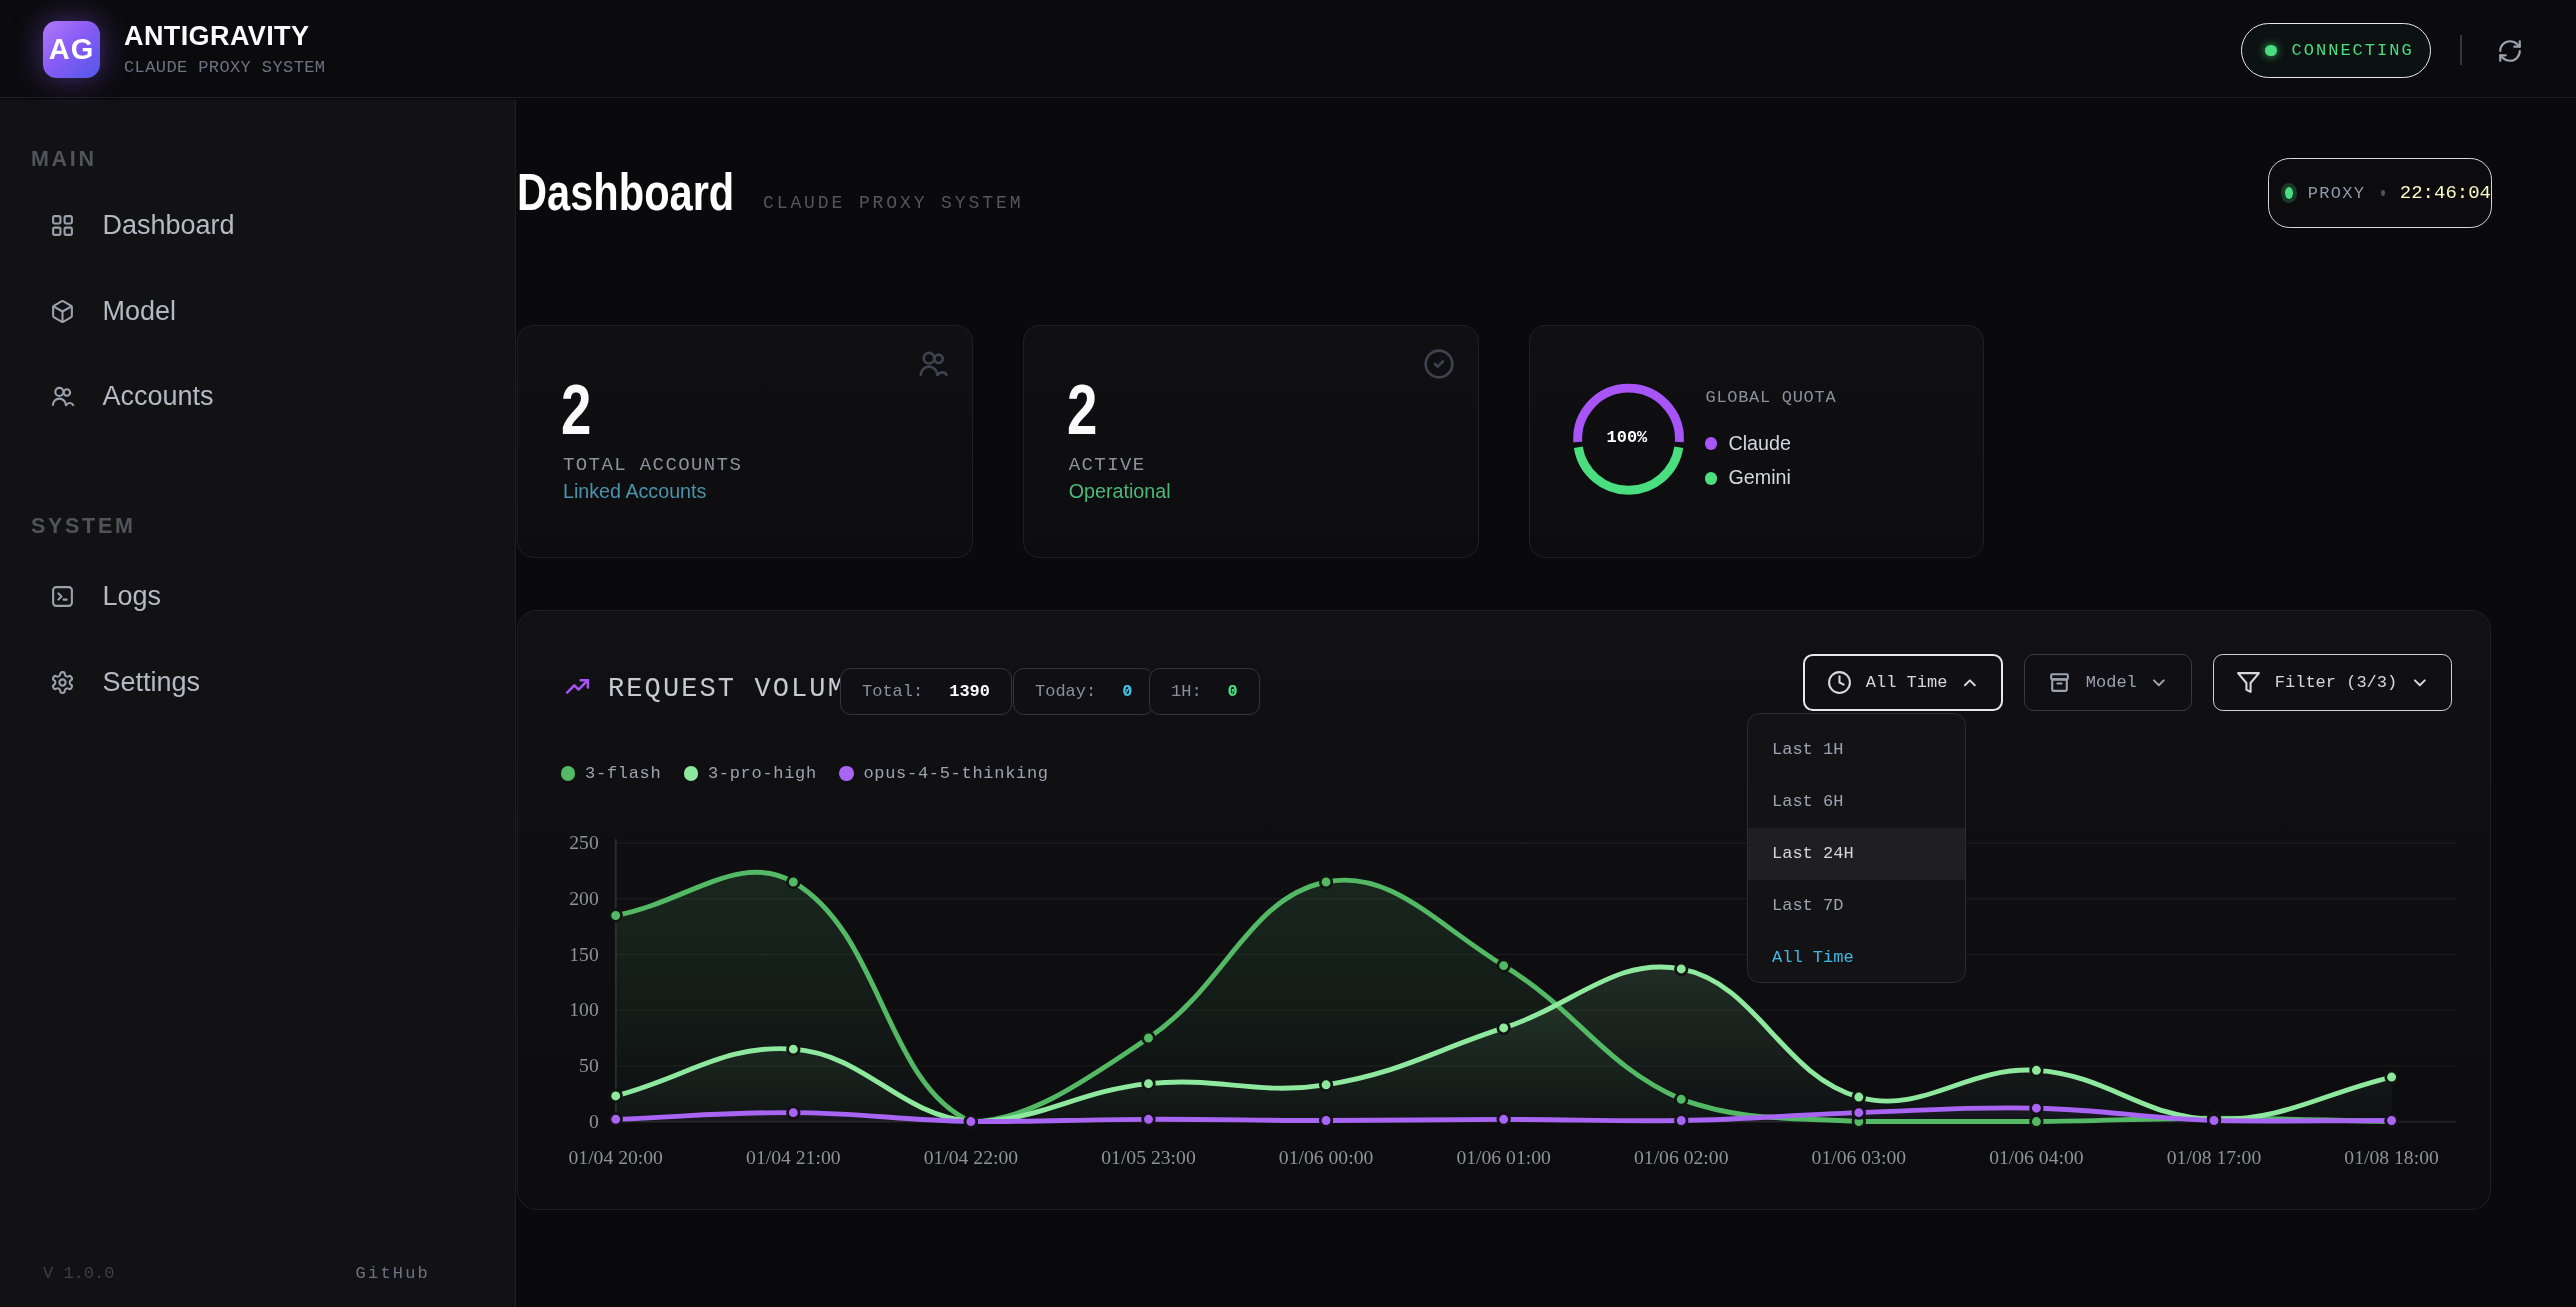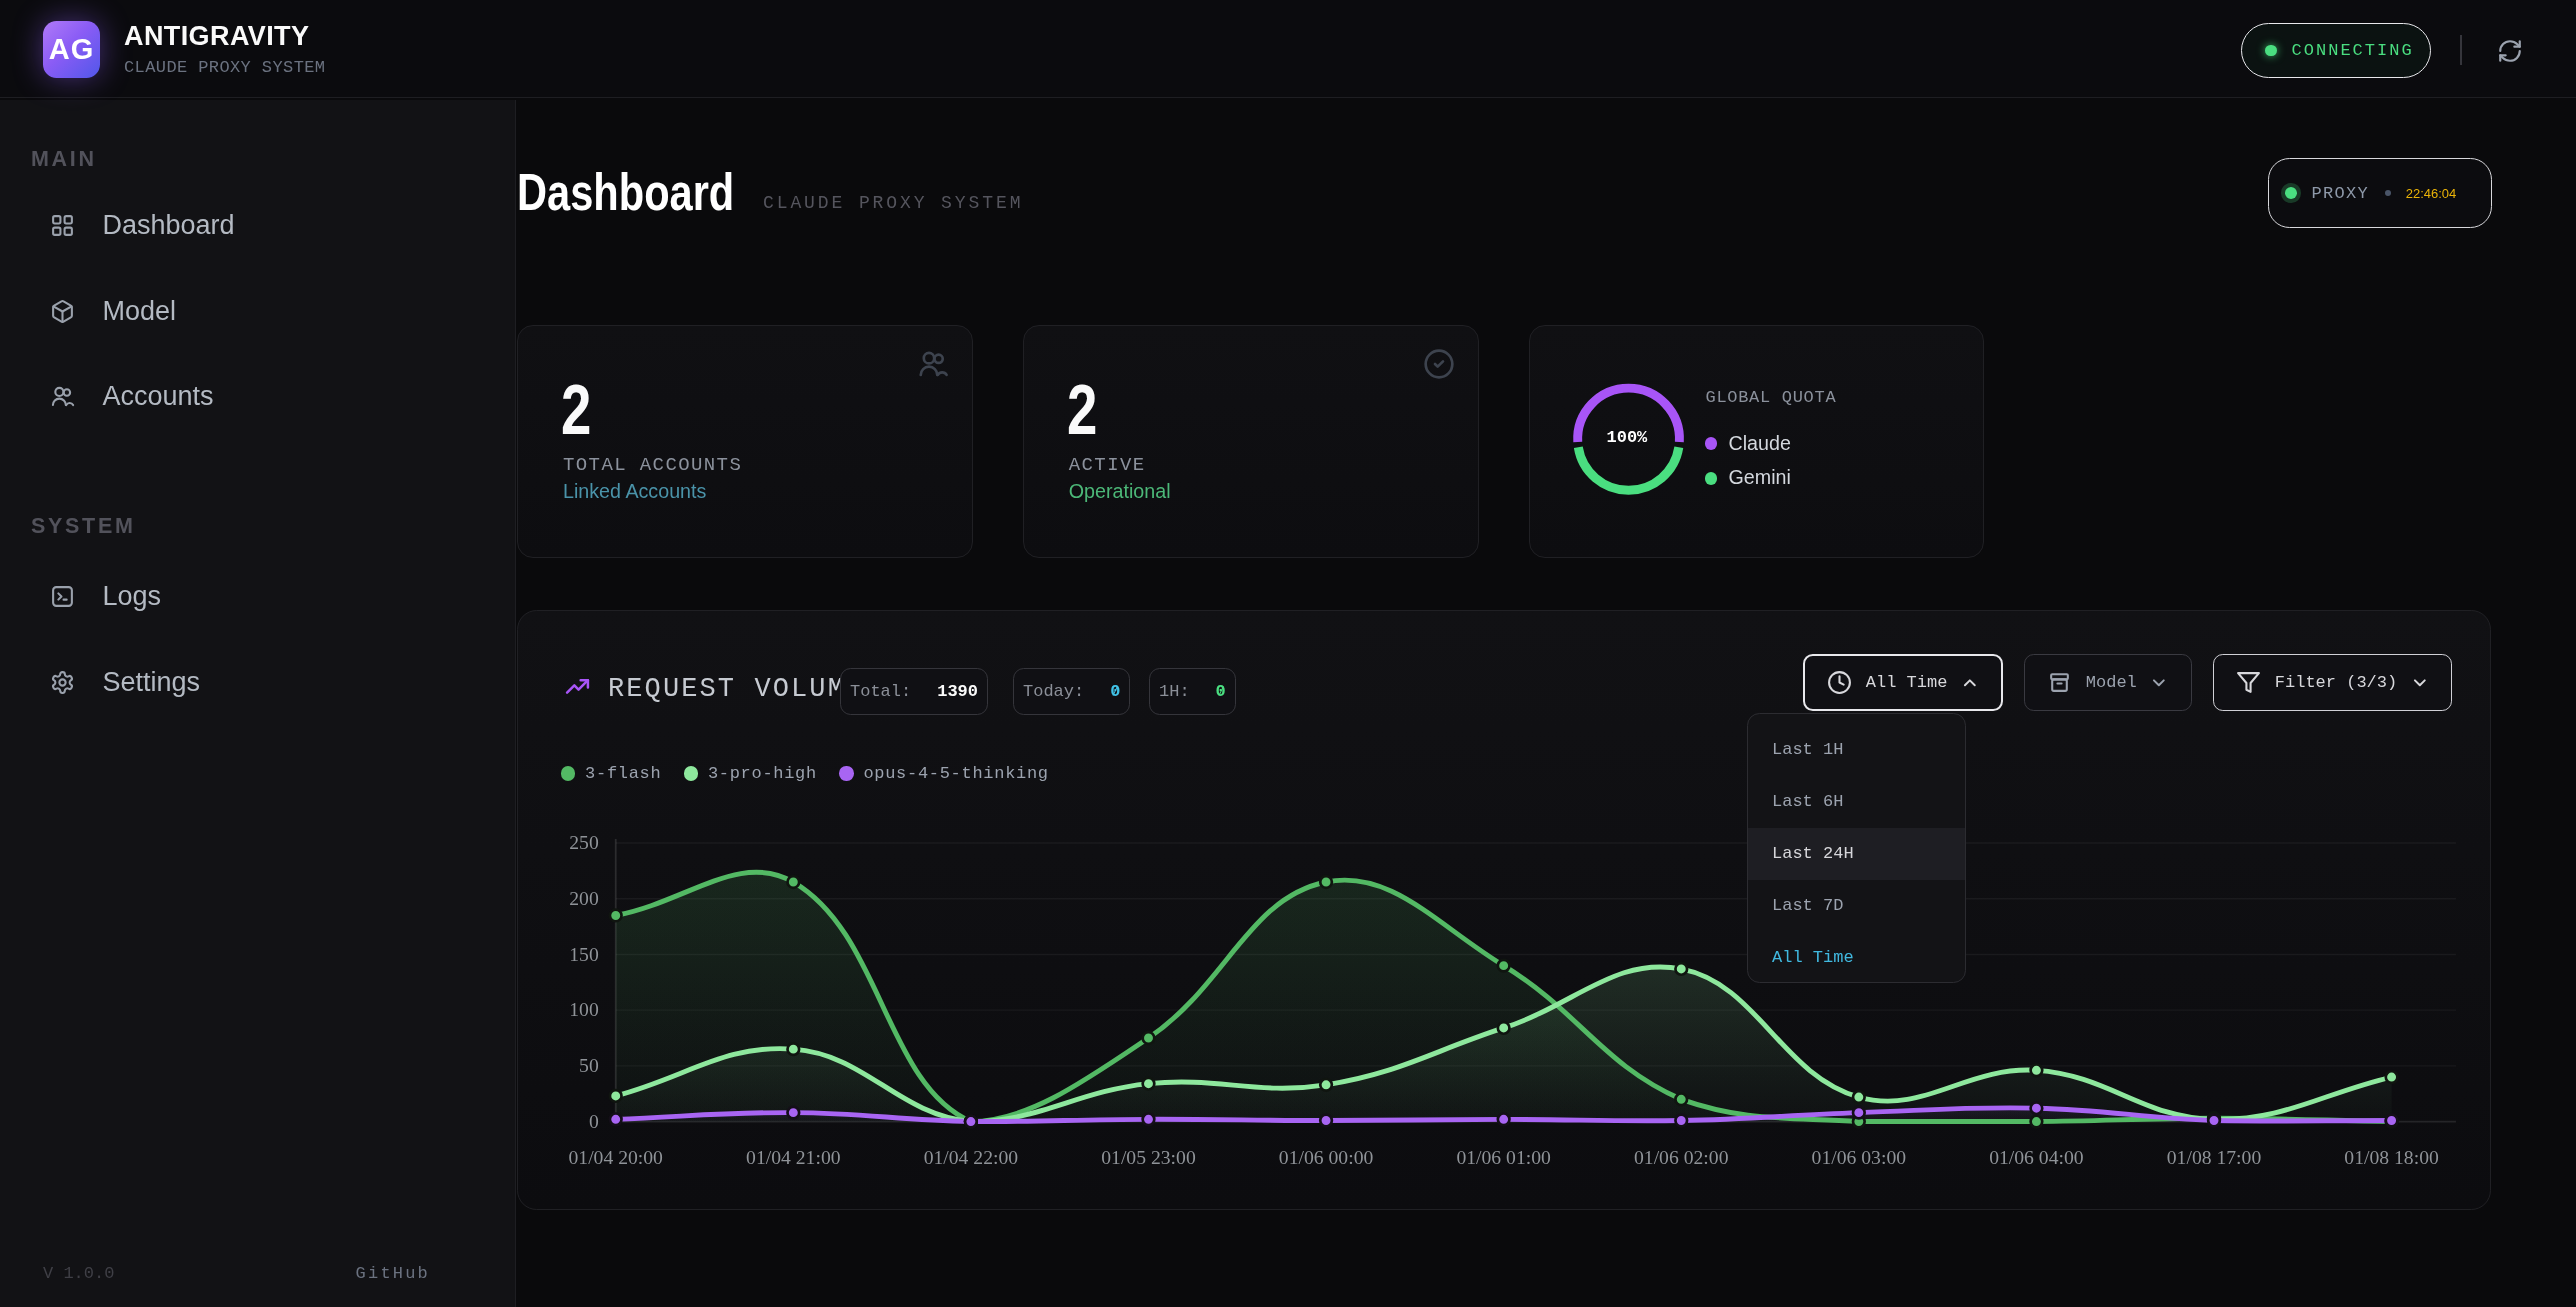--- a/index.html
+++ b/index.html
@@ -28,40 +28,40 @@
 .sfoot .v{color:#3f3f46}.sfoot .gh{color:#6b7280;letter-spacing:2.2px}
 
 main{position:absolute;left:459px;top:100px;width:2117px;height:1208px}
 .phead{position:relative;height:135px}
 .phead h1{position:absolute;left:58px;top:62px;font-size:52px;font-weight:bold;color:#fff;transform:scaleX(.8);transform-origin:left top;white-space:nowrap}
 .phead .psub{position:absolute;left:304px;top:93px;font-family:"Liberation Mono",monospace;font-size:18px;letter-spacing:2.9px;color:#55555e;white-space:nowrap}
 .livepill{position:absolute;left:1809px;top:58px;width:224px;height:70px;border:1.8px solid #d8d8dc;border-radius:21.5px;background:#0c0c0f;display:flex;align-items:center}
 .livepill .gd{width:11.6px;height:11.6px;border-radius:50%;background:#4ade80;margin-left:16px;outline:4.5px solid rgba(74,222,128,.22)}
 .livepill .lv{font-family:"Liberation Mono",monospace;font-size:17px;letter-spacing:1.3px;color:#8e99a9;margin-left:15px}
 .livepill .sd{width:6.3px;height:6.3px;border-radius:50%;background:#4a5568;margin-left:16px}
-.livepill .tm{font-family:Liberation Sans, sans-serif;font-size:13px;letter-spacing:0px;color:#eab308;margin-left:14.3px}
+.livepill .tm{font-family:Liberation Mono, monospace;font-size:19px;letter-spacing:0px;color:#fef9c3;margin-left:14.3px}
 
 .cards{position:absolute;left:58px;top:225px;width:1973px;display:grid;grid-template-columns:repeat(4,1fr);gap:50px}
 .card{position:relative;height:233px;background:linear-gradient(180deg,#101013,#0d0d10);border:1.8px solid #202024;border-radius:16px}
 .card .cico{position:absolute;right:22.4px;top:22.4px;width:32px;height:32px;color:#3d434e}
 .card .num{position:absolute;left:43px;top:49px;font-size:70px;font-weight:bold;color:#fafafa;line-height:70px;transform:scaleX(.78);transform-origin:left top}
 .card .lab{position:absolute;left:45px;top:128px;font-family:"Liberation Mono",monospace;font-size:19px;letter-spacing:1.4px;color:#8b919c;white-space:nowrap}
 .card .sub{position:absolute;left:45px;top:154px;font-size:19.7px}
 .teal{color:#4a93a9}.grn{color:#4cb878}.red{color:#a14848}
 .sz{position:relative;display:inline-block}
 .sz i{position:absolute;left:50%;top:48%;width:7%;height:54%;background:currentColor;transform:translate(-50%,-50%) rotate(27deg)}
 .donutnum{position:absolute;font-family:"Liberation Mono",monospace;font-weight:bold;font-size:17px;color:#fff;left:77px;top:102px}
 .qlab{position:absolute;font-family:"Liberation Mono",monospace;font-size:17px;letter-spacing:0.7px;color:#8b919c;left:176px;top:62px}
 .qleg{position:absolute;font-size:19.7px;color:#d4d8de}
 .qdot{position:absolute;width:12.5px;height:12.5px;border-radius:50%}
 
 .panel{position:absolute;left:58px;top:510px;width:1974px;height:600px;background:linear-gradient(180deg,#111114,#0c0c0f);border:1.8px solid #202024;border-radius:19.7px}
 .ph-ico{position:absolute;left:47px;top:64px;width:25px;height:25px;color:#a855f7}
 .ph-title{position:absolute;left:90px;top:63px;font-family:"Liberation Mono",monospace;font-size:27px;letter-spacing:2.1px;color:#c6cad1;white-space:nowrap}
-.stat{position:absolute;top:57px;height:47px;border:1.8px solid #35353b;border-radius:10.7px;background:#101014;display:flex;align-items:center;font-family:"Liberation Mono",monospace;font-size:17px;color:#8b8f98;padding:0 9px;white-space:nowrap}
+.stat{position:absolute;top:57px;height:47px;border:1.8px solid #35353b;border-radius:10.7px;background:#101014;display:flex;align-items:center;font-family:"Liberation Mono",monospace;font-size:17px;color:#8b8f98;padding:0 21px;white-space:nowrap}
 .stat b{color:#fafafa;margin-left:26px}
 .stat .cy{color:#41c3e8}.stat .gg{color:#4ade80}
 .btn{position:absolute;top:43px;height:57px;border-radius:9.8px;background:#101014;display:flex;align-items:center;font-family:"Liberation Mono",monospace;font-size:17px;padding:0 21.5px;white-space:nowrap}
 .btn svg{width:25px;height:25px;flex:none}
 .btn .chev{width:19.7px;height:19.7px;margin-left:12.5px}
 .btn span{margin-left:14.3px}
 .btn.active{border:2.7px solid #e8e8ec;color:#d8d8dc}
 .btn.dim{border:1.8px solid #3a3a41;color:#9ca3af}
 .btn.lite{border:1.8px solid #d0d0d6;color:#d8d8dc}
 

